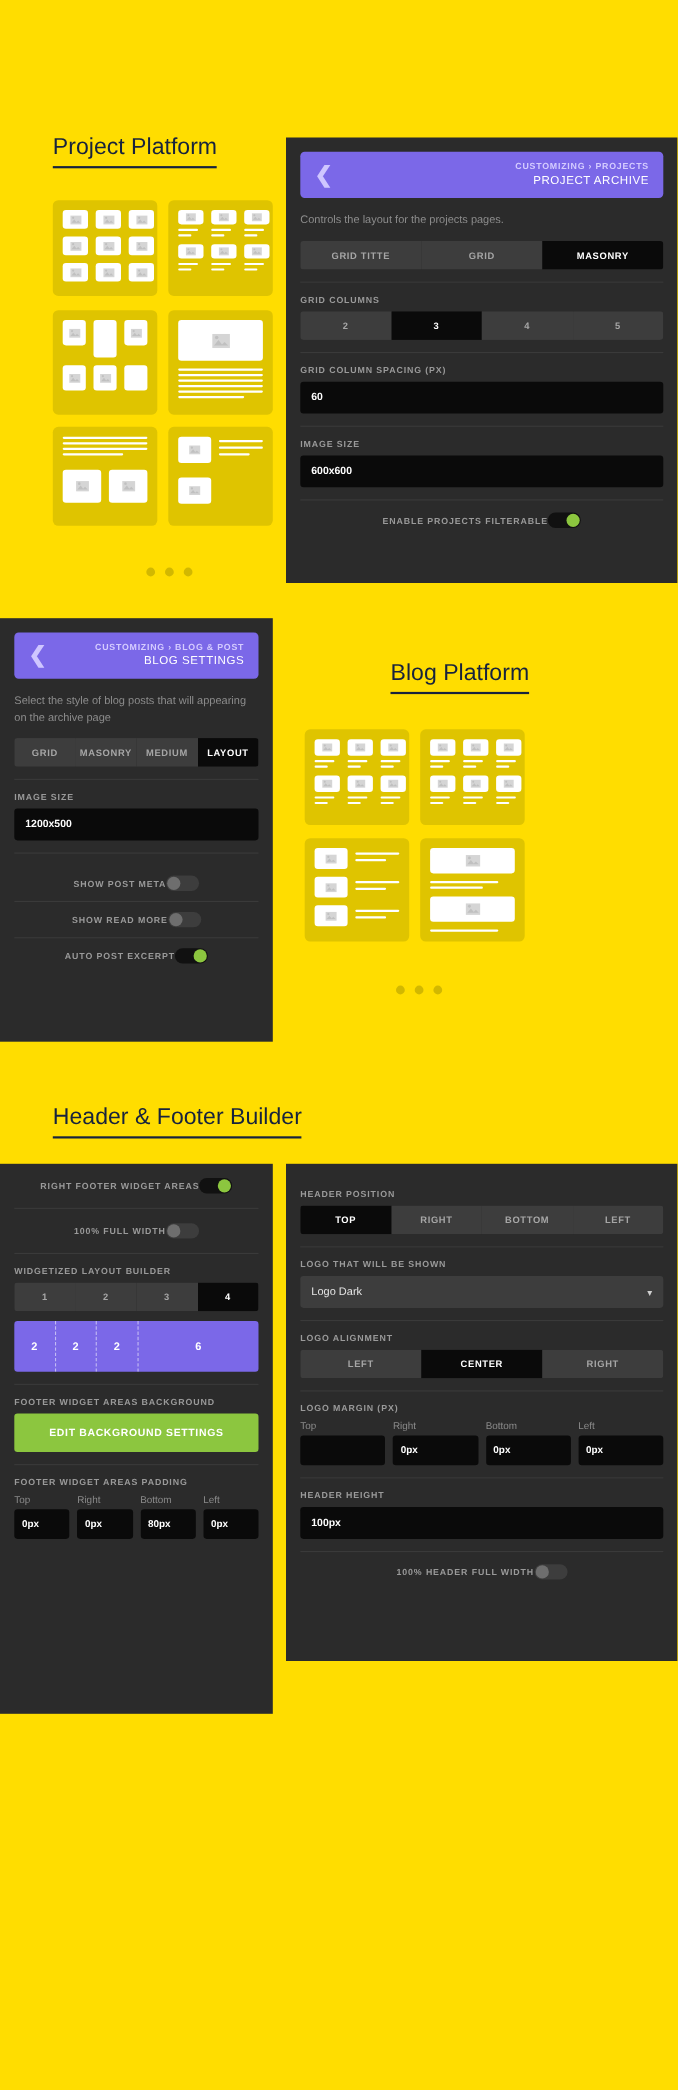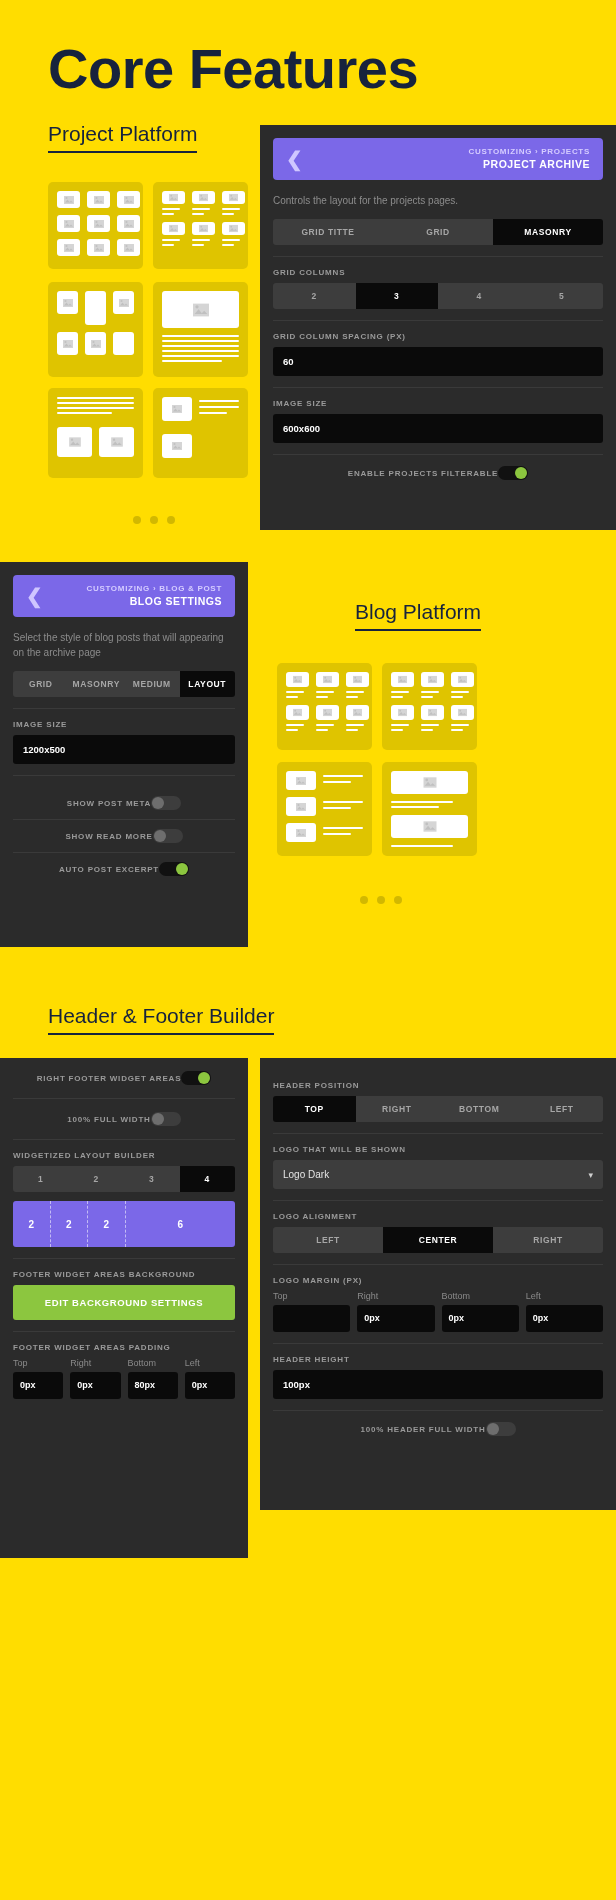--- a/index.html
+++ b/index.html
@@ -56,21 +56,21 @@
     color: #c9c9c9; font-size: 9px;
   }
   .pbar {
     background: #7B68E8; color: #fff; border-radius: 4px;
     margin: 13px 13px 0 13px; padding: 9px 13px 10px 13px;
     display: flex; align-items: center; position: relative; min-height: 38px;
   }
   .pbar .back { font-size: 20px; line-height: 0; color: #cfc6ff; font-weight: 700; }
   .pbar .ttl { flex: 1; text-align: right; }
   .pbar .crumb { font-size: 8px; font-weight: 700; letter-spacing: .7px; color: #d5ccff; display: block; }
-  .pbar .name { font-size: 10.5px; font-weight: 700; letter-spacing: .5px; color: #fff; display: block; margin-top: 2px; }
+  .pbar .name { font-size: 10.5px; font-weight: 400; letter-spacing: .5px; color: #fff; display: block; margin-top: 2px; }
   .pdesc { color: #8c8c8c; font-size: 10px; line-height: 1.5; padding: 13px 13px 11px 13px; }
   .hr { height: 1px; background: #3a3a3a; margin: 11px 13px; }
 
   .lbl {
     font-size: 8px; font-weight: 700; letter-spacing: .8px;
     color: #9a9a9a; text-transform: uppercase; padding: 0 13px 6px 13px; display: block;
   }
   .segs { display: flex; margin: 0 13px; border-radius: 3px; overflow: hidden; }
   .segs .sg {
     flex: 1; text-align: center; padding: 8px 2px; font-size: 8.5px;
@@ -124,21 +124,20 @@
   .greenbtn {
     margin: 0 13px; background: #8CC63F; border-radius: 3px; text-align: center;
     padding: 12px 4px; font-size: 9.5px; font-weight: 700; color: #fff; letter-spacing: .6px;
   }
 </style>
 </head>
 <body>
 
 <div class="page">
 
-  <h1 class="main-title">Core Features</h1>
 
   <div class="sec-title" id="t-project">Project Platform</div>
   <div class="sec-title" id="t-blog">Blog Platform</div>
   <div class="sec-title" id="t-hf">Header &amp; Footer Builder</div>
 
   <div class="mockwrap">
 
     <div class="card" style="left:48px; top:182px; width:95px; height:87px;">
       <div class="grid-r">
           <div class="cell">

